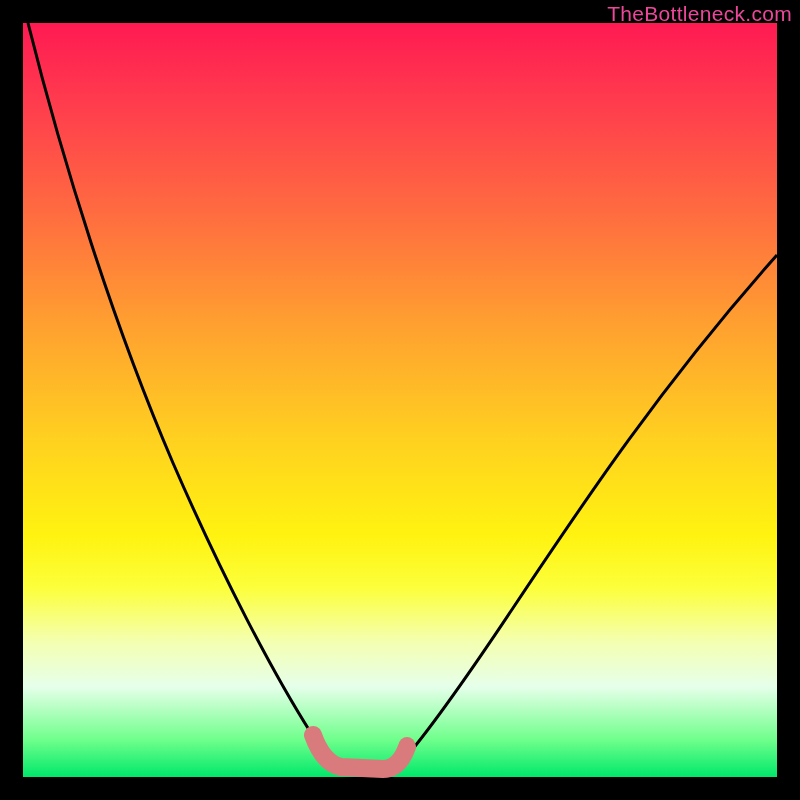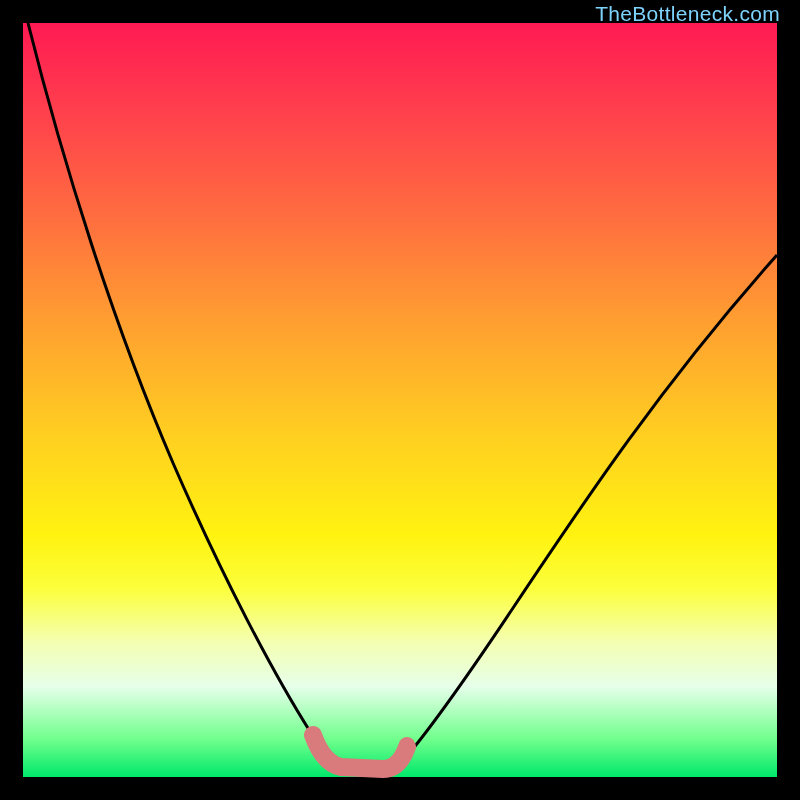--- a/index.html
+++ b/index.html
@@ -44,22 +44,22 @@
     position: absolute;
     left: 0;
     top: 0;
     width: 754px;
     height: 754px;
     overflow: visible;
   }
   .watermark {
     position: absolute;
     top: 2px;
-    right: 20px;
-    color: #7dd3fc;
+    right: 8px;
+    color: #ec4899;
     font-size: 21px;
     letter-spacing: 0.3px;
     font-weight: 500;
   }
 </style>
 </head>
 <body>
 
 <div class="frame">
   <div class="plot-bg"></div>

